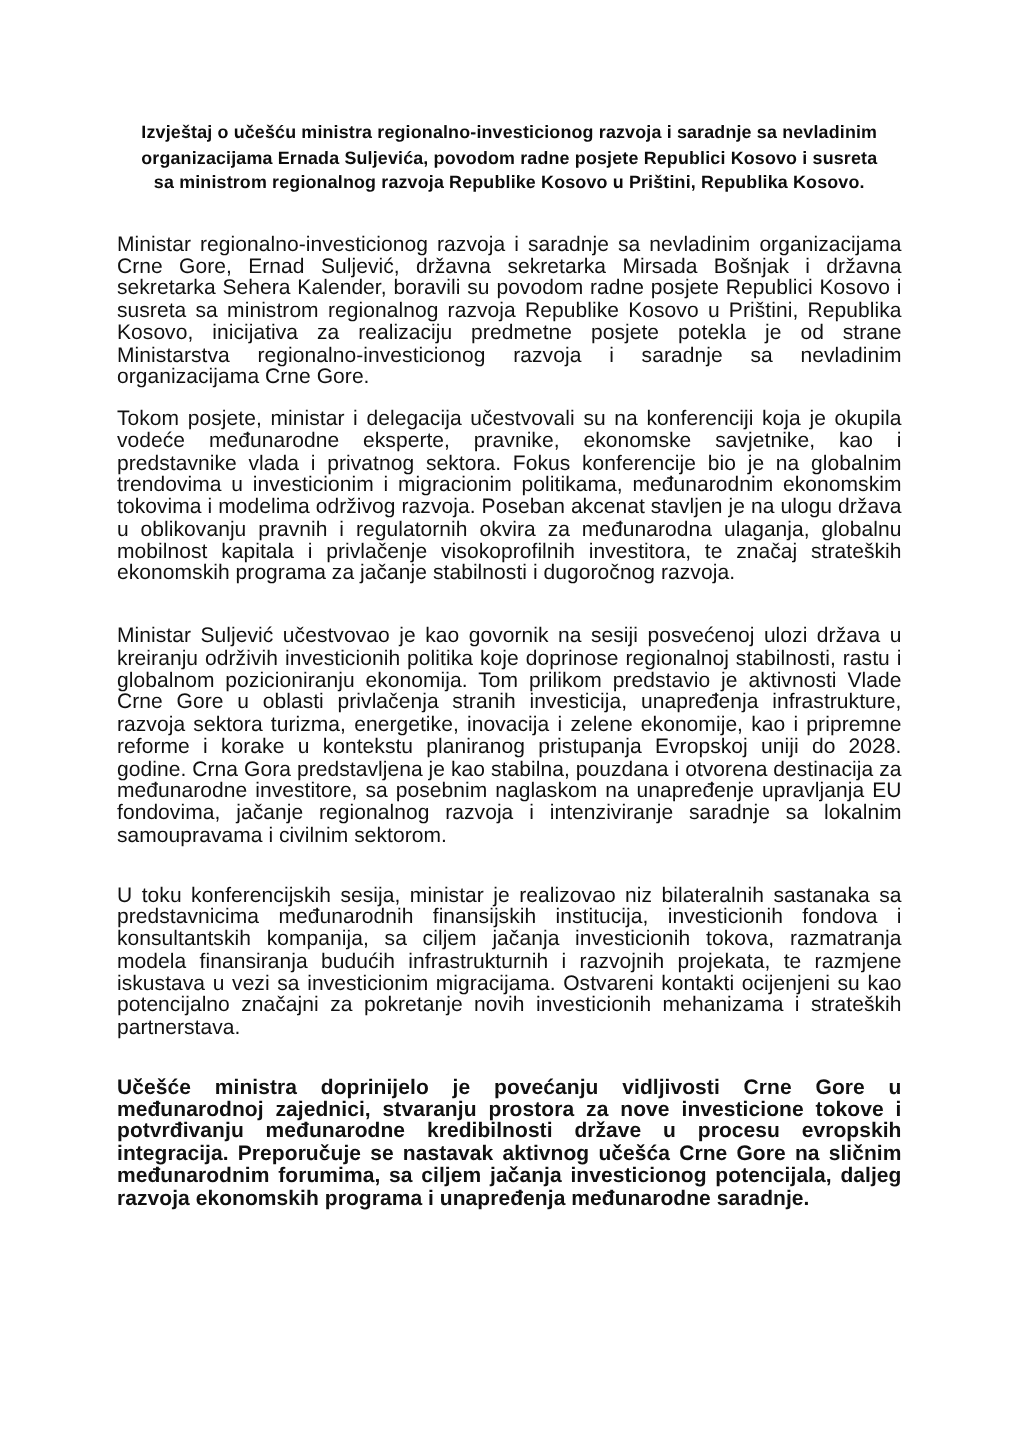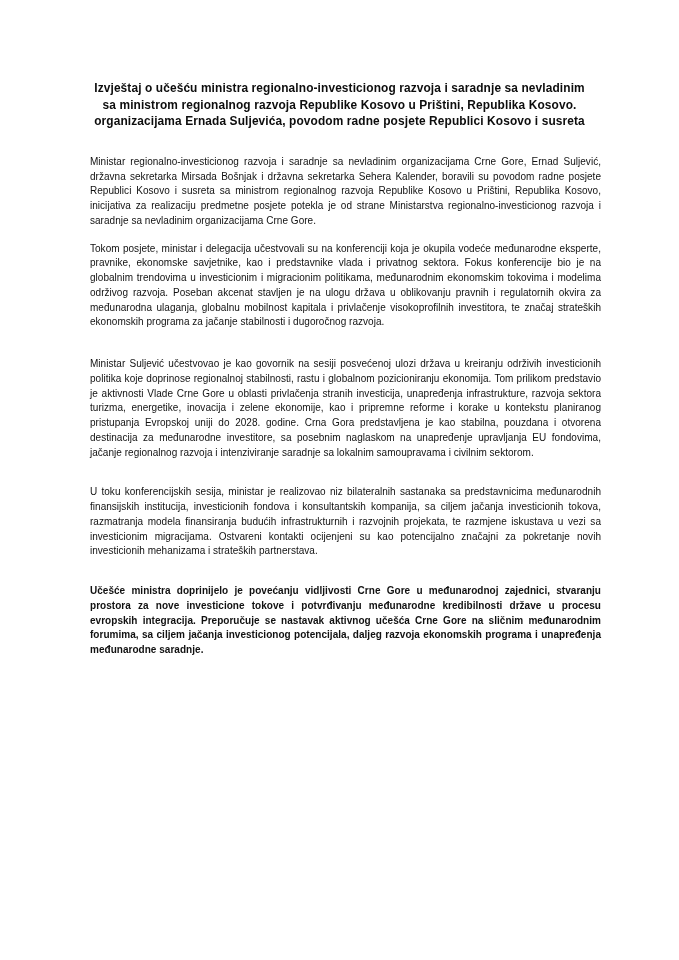--- a/index.html
+++ b/index.html
@@ -40,23 +40,23 @@
     letter-spacing: 0.01em;
     padding-top: 80px;
   }
   .title-line {
     display: block;
   }
   .paragraphs {
     margin-top: 25px;
   }
   p.para {
-    margin: 0 0 13px 12px;
+    margin: 0 0 13px 0;
     padding: 0;
-    font-size: 10px;
+    font-size: 14px;
     line-height: 14.75px;
     text-align: justify;
     text-justify: inter-word;
     color: #111111;
     letter-spacing: 0.003em;
   }
   p.para.gap-lg {
     margin-bottom: 27px;
   }
   p.para.gap-md {
@@ -68,22 +68,22 @@
   }
 </style>
 </head>
 <body>
 
 <div class="page">
   <div class="doc-body">
 
     <h1 class="doc-title">
       <span class="title-line">Izvještaj o učešću ministra regionalno-investicionog razvoja i saradnje sa nevladinim</span>
+      <span class="title-line">organizacijama Ernada Suljevića, povodom radne posjete Republici Kosovo i susreta</span>
       <span class="title-line">sa ministrom regionalnog razvoja Republike Kosovo u Prištini, Republika Kosovo.</span>
-      <span class="title-line">organizacijama Ernada Suljevića, povodom radne posjete Republici Kosovo i susreta</span>
     </h1>
 
     <div class="paragraphs">
       <p class="para">Ministar regionalno-investicionog razvoja i saradnje sa nevladinim organizacijama Crne Gore, Ernad Suljević, državna sekretarka Mirsada Bošnjak i državna sekretarka Sehera Kalender, boravili su povodom radne posjete Republici Kosovo i susreta sa ministrom regionalnog razvoja Republike Kosovo u Prištini, Republika Kosovo, inicijativa za realizaciju predmetne posjete potekla je od strane Ministarstva regionalno-investicionog razvoja i saradnje sa nevladinim organizacijama Crne Gore.</p>
       <p class="para gap-lg">Tokom posjete, ministar i delegacija učestvovali su na konferenciji koja je okupila vodeće međunarodne eksperte, pravnike, ekonomske savjetnike, kao i predstavnike vlada i privatnog sektora. Fokus konferencije bio je na globalnim trendovima u investicionim i migracionim politikama, međunarodnim ekonomskim tokovima i modelima održivog razvoja. Poseban akcenat stavljen je na ulogu država u oblikovanju pravnih i regulatornih okvira za međunarodna ulaganja, globalnu mobilnost kapitala i privlačenje visokoprofilnih investitora, te značaj strateških ekonomskih programa za jačanje stabilnosti i dugoročnog razvoja.</p>
       <p class="para gap-md">Ministar Suljević učestvovao je kao govornik na sesiji posvećenoj ulozi država u kreiranju održivih investicionih politika koje doprinose regionalnoj stabilnosti, rastu i globalnom pozicioniranju ekonomija. Tom prilikom predstavio je aktivnosti Vlade Crne Gore u oblasti privlačenja stranih investicija, unapređenja infrastrukture, razvoja sektora turizma, energetike, inovacija i zelene ekonomije, kao i pripremne reforme i korake u kontekstu planiranog pristupanja Evropskoj uniji do 2028. godine. Crna Gora predstavljena je kao stabilna, pouzdana i otvorena destinacija za međunarodne investitore, sa posebnim naglaskom na unapređenje upravljanja EU fondovima, jačanje regionalnog razvoja i intenziviranje saradnje sa lokalnim samoupravama i civilnim sektorom.</p>
       <p class="para gap-md">U toku konferencijskih sesija, ministar je realizovao niz bilateralnih sastanaka sa predstavnicima međunarodnih finansijskih institucija, investicionih fondova i konsultantskih kompanija, sa ciljem jačanja investicionih tokova, razmatranja modela finansiranja budućih infrastrukturnih i razvojnih projekata, te razmjene iskustava u vezi sa investicionim migracijama. Ostvareni kontakti ocijenjeni su kao potencijalno značajni za pokretanje novih investicionih mehanizama i strateških partnerstava.</p>
       <p class="para">Učešće ministra doprinijelo je povećanju vidljivosti Crne Gore u međunarodnoj zajednici, stvaranju prostora za nove investicione tokove i potvrđivanju međunarodne kredibilnosti države u procesu evropskih integracija. Preporučuje se nastavak aktivnog učešća Crne Gore na sličnim međunarodnim forumima, sa ciljem jačanja investicionog potencijala, daljeg razvoja ekonomskih programa i unapređenja međunarodne saradnje.</p>
     </div>
 

